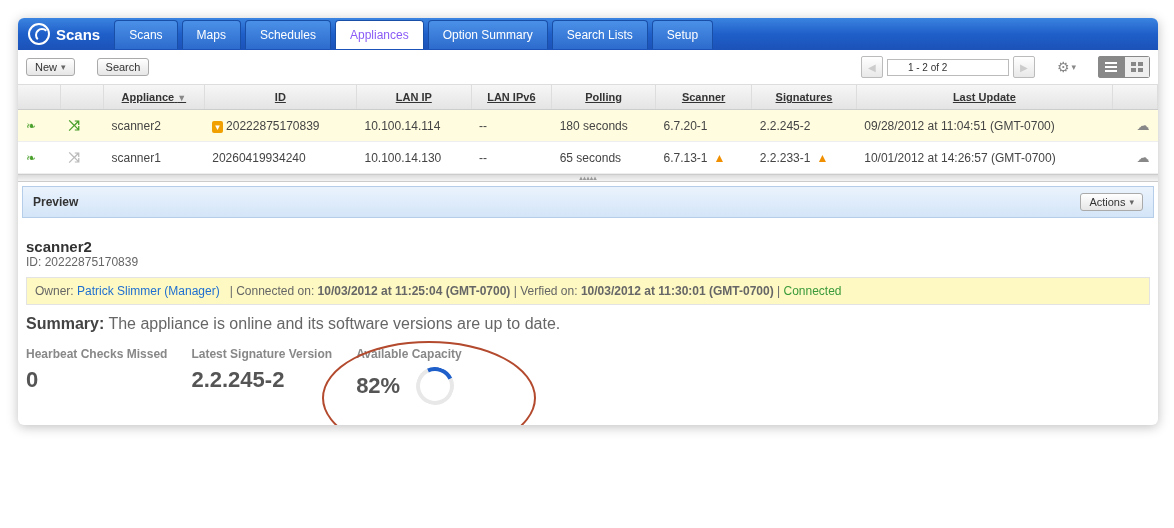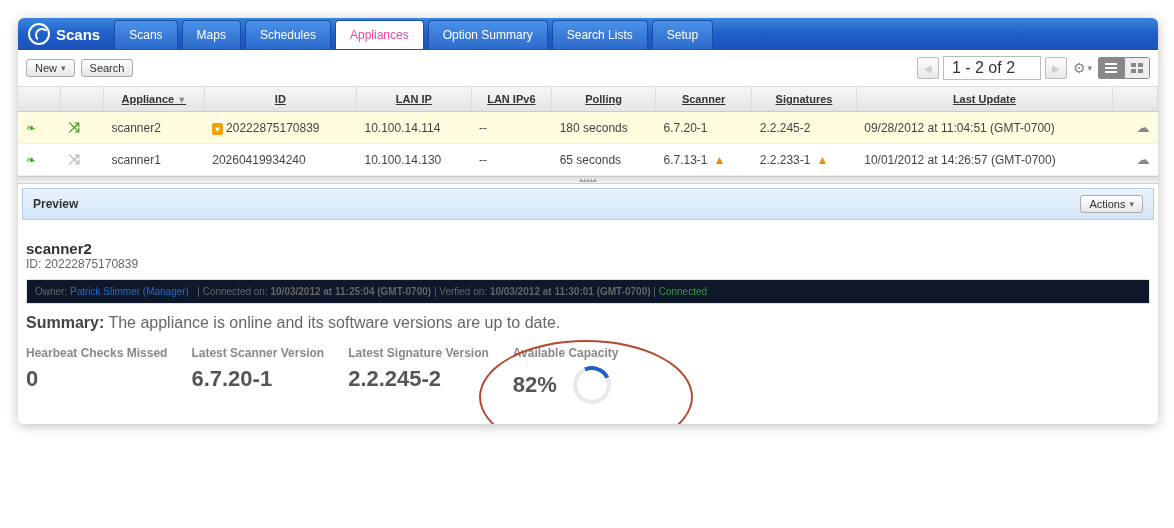--- a/index.html
+++ b/index.html
@@ -60,29 +60,29 @@
     color: #fff;
     background: linear-gradient(to bottom, #4a90e8, #2d6bcc);
     border-radius: 4px 4px 0 0;
     font-size: 12px;
     cursor: pointer;
     border: 1px solid #1a4fa8;
     border-bottom: none;
   }
   .tab.active {
     background: #fff;
-    color: #ec4899;
+    color: #8b5cf6;
   }
   
   .toolbar {
     display: flex;
     align-items: center;
     padding: 6px 8px;
     border-bottom: 1px solid #ddd;
-    gap: 6px;
+    gap: 22px;
   }
   .btn {
     background: linear-gradient(to bottom, #fff, #e6e6e6);
     border: 1px solid #aaa;
     border-radius: 3px;
     padding: 2px 8px;
     font-size: 11px;
     cursor: pointer;
     display: inline-flex;
     align-items: center;
@@ -104,22 +104,22 @@
     border: 1px solid #bbb;
     background: linear-gradient(to bottom,#fff,#e8e8e8);
     border-radius: 2px;
     display: flex; align-items: center; justify-content: center;
     font-size: 10px; color: #666;
     cursor: pointer;
   }
   .pg-btn.disabled { color: #ccc; cursor: default; }
   .pg-text {
     border: 1px solid #bbb;
-    padding: 2px 8px;
-    font-size: 16px;
+    padding: 2px 20px;
+    font-size: 10px;
     background: #fff;
     min-width: 80px;
   }
   .gear-btn {
     color: #888;
     font-size: 14px;
     cursor: pointer;
     display: flex; align-items: center; gap: 2px;
   }
   .view-toggle {
@@ -216,24 +216,24 @@
     font-size: 15px;
     font-weight: bold;
     color: #333;
   }
   .detail .subid {
     color: #666;
     font-size: 12px;
     margin-bottom: 8px;
   }
   .meta-row {
-    background: #0f172a;
+    background: #fef9c3;
     border: 1px solid #e3e3e3;
     padding: 6px 8px;
-    font-size: 10px;
+    font-size: 12px;
     color: #666;
     margin: 6px 0 10px 0;
   }
   .meta-row .link { color: #1f6fd0; }
   .meta-row .connected { color: #3a9a3a; }
   .summary {
     font-size: 16px;
     color: #666;
     margin-bottom: 14px;
   }
@@ -412,24 +412,20 @@
     <div class="summary">
       <b>Summary:</b>
       <span>The appliance is online and its software versions are up to date.</span>
     </div>
     <div class="stats">
       <div class="stat">
         <div class="label">Hearbeat Checks Missed</div>
         <div class="value">0</div>
       </div>
       <div class="stat">
-        <div class="label">Latest Scanner Version</div>
-        <div class="value">6.7.20-1</div>
-      </div>
-      <div class="stat">
         <div class="label">Latest Signature Version</div>
         <div class="value">2.2.245-2</div>
       </div>
       <div class="stat">
         <div class="label">Available Capacity</div>
         <div class="capacity-wrap">
           <div class="ellipse-highlight"></div>
           <div class="value">82%</div>
           <div class="spinner"></div>
         </div>

